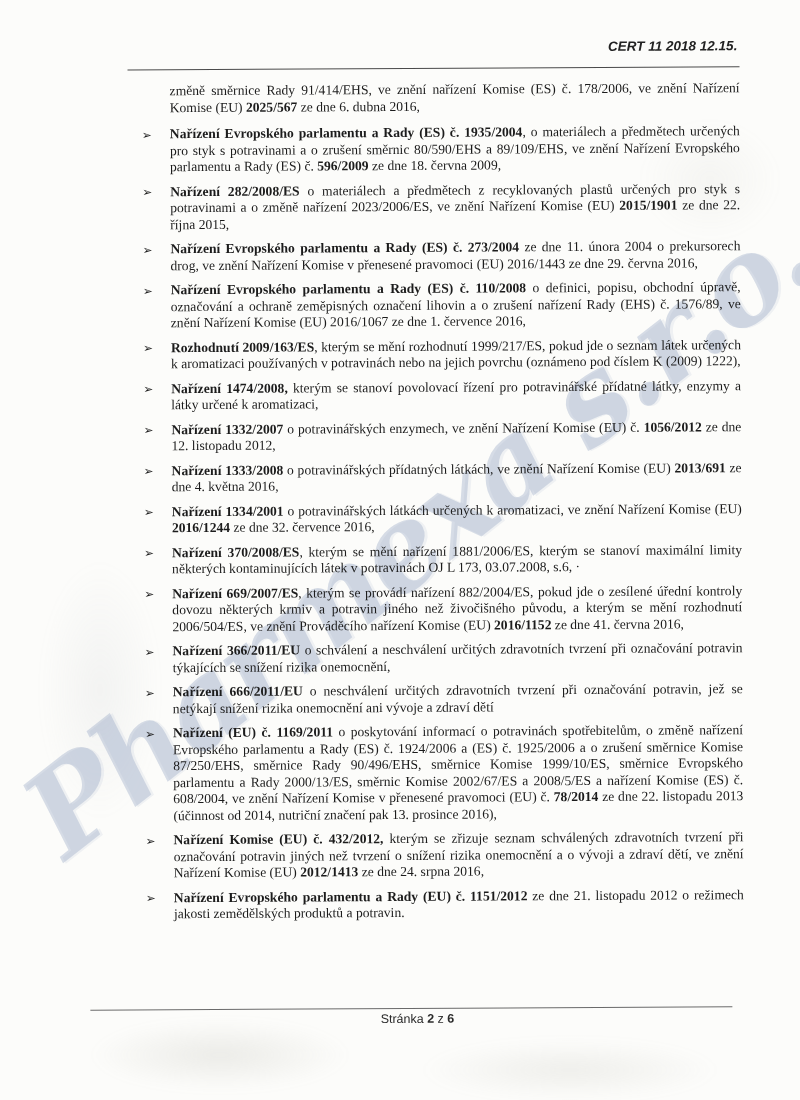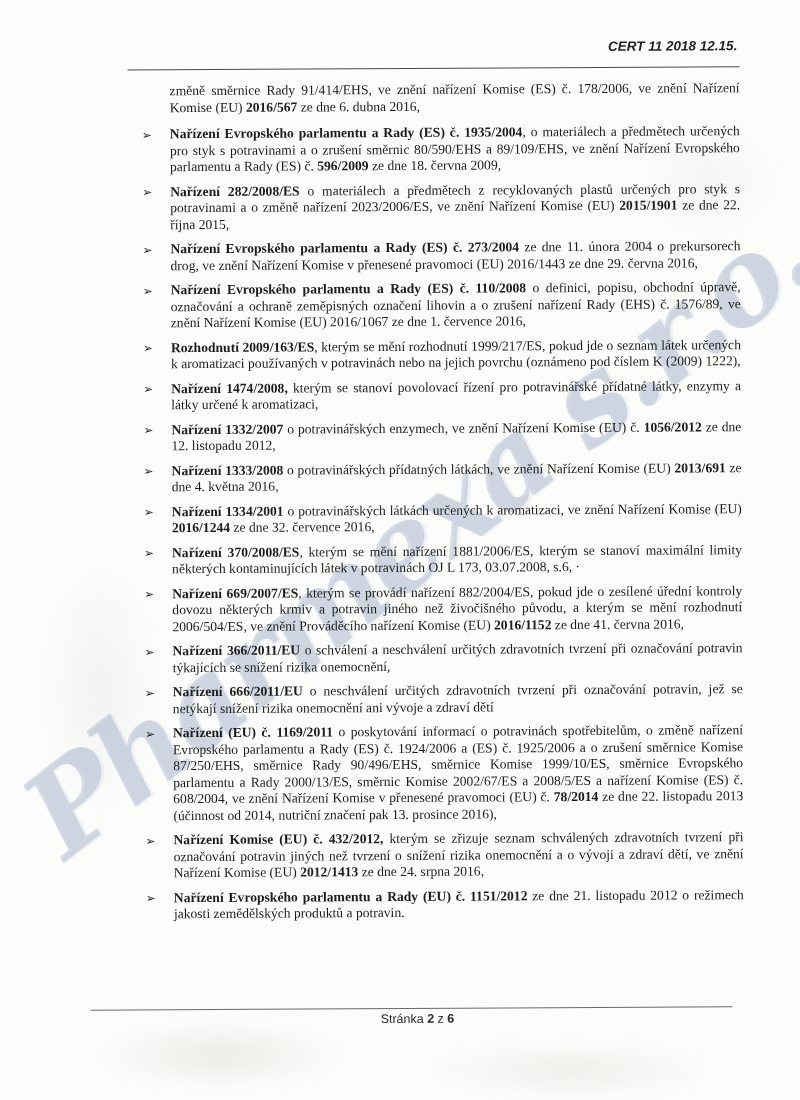--- a/index.html
+++ b/index.html
@@ -126,21 +126,21 @@
   <div class="noise n3"></div>
   <div class="noise n4"></div>
 
   <div class="watermark">Pharmexa s.r.o.</div>
 
   <div class="tilt">
     <div class="sheet">
       <div class="doc-header">CERT 11 2018 12.15.</div>
       <div class="header-rule"></div>
 
-      <p class="intro"><span>změně směrnice Rady 91/414/EHS, ve znění nařízení Komise (ES) č. 178/2006, ve znění Nařízení Komise (EU) </span><span class="b">2016/567</span><span> ze dne 6. dubna 2016,</span></p>
+      <p class="intro"><span>změně směrnice Rady 91/414/EHS, ve znění nařízení Komise (ES) č. 178/2006, ve znění Nařízení Komise (EU) </span><span class="b">2025/567</span><span> ze dne 6. dubna 2016,</span></p>
 
       <div class="list" id="list">
           <div class="item">
             <span class="marker">➢</span>
             <div class="item-text"><span class="b">Nařízení Evropského parlamentu a Rady (ES) č. 1935/2004</span><span>, o materiálech a předmětech určených pro styk s potravinami a o zrušení směrnic 80/590/EHS a 89/109/EHS, ve znění Nařízení Evropského parlamentu a Rady (ES) č. </span><span class="b">596/2009</span><span> ze dne 18. června 2009,</span></div>
           </div>
           <div class="item">
             <span class="marker">➢</span>
             <div class="item-text"><span class="b">Nařízení 282/2008/ES</span><span> o materiálech a předmětech z recyklovaných plastů určených pro styk s potravinami a o změně nařízení 2023/2006/ES, ve znění Nařízení Komise (EU) </span><span class="b">2015/1901</span><span> ze dne 22. října 2015,</span></div>
           </div>

